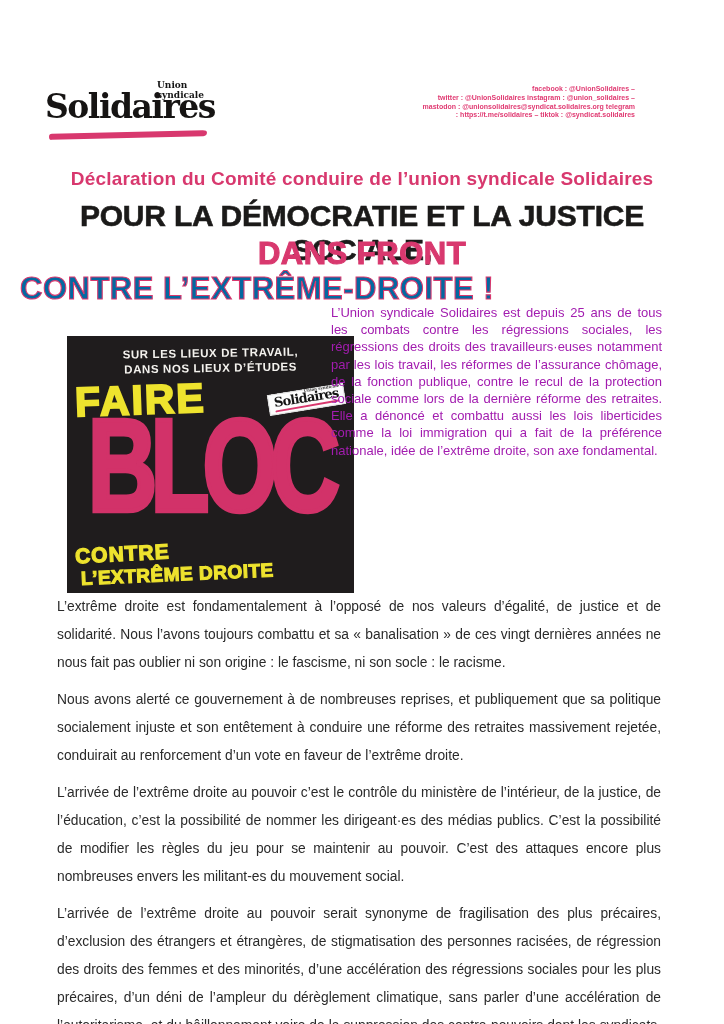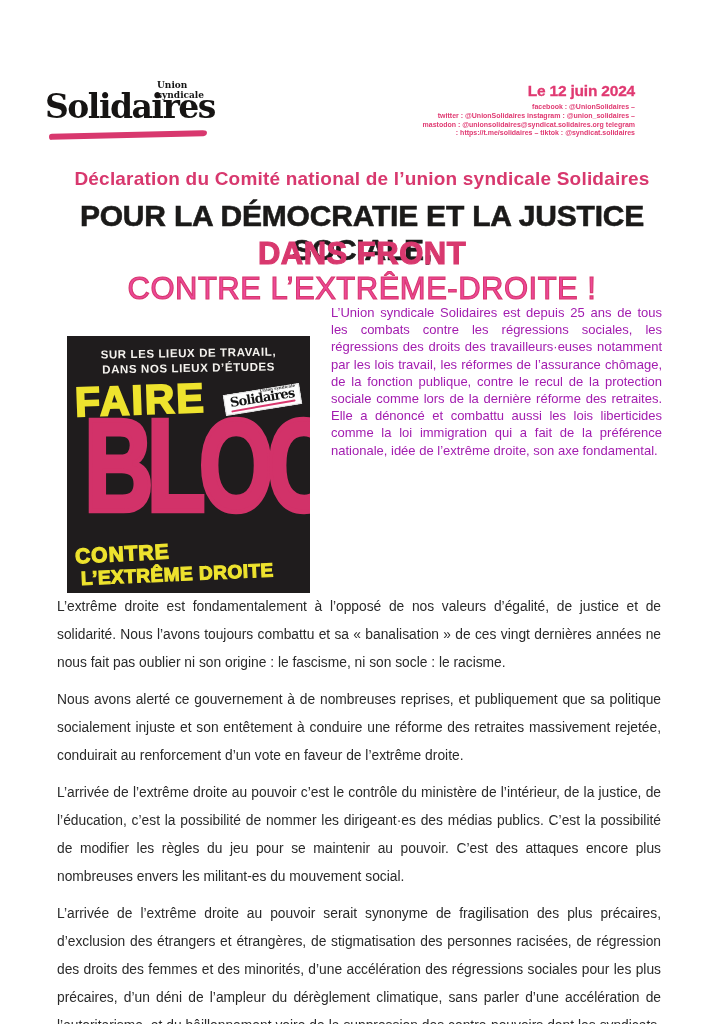--- a/index.html
+++ b/index.html
@@ -41,29 +41,29 @@
     position:absolute;left:20px;right:20px;top:199px;text-align:center;
     color:#1b1a19;font-size:30px;font-weight:700;letter-spacing:-0.2px;
     -webkit-text-stroke:0.6px #1b1a19;
   }
   .h-pink1{
     position:absolute;left:20px;right:20px;top:236px;text-align:center;
     color:#d8386e;font-size:31px;font-weight:700;letter-spacing:0.5px;
     -webkit-text-stroke:1.1px #d8386e;
   }
   .h-pink2{
-    position:absolute;left:20px;right:20px;top:271px;text-align:center;
-    color:#ec4899;font-size:31px;font-weight:400;letter-spacing:0.5px;
+    position:absolute;left:20px;right:20px;top:271px;text-align:left;
+    color:#0369a1;font-size:31px;font-weight:700;letter-spacing:0.5px;
     -webkit-text-stroke:1.1px #d8386e;
   }
 
   
   .poster{
     position:absolute;left:67px;top:336px;width:243px;height:257px;
-    background:#1f1c1d;overflow:hidden;
+    background:#1f1c1d;overflow:hidden;padding-left:44px;
   }
   .poster-top{
     position:absolute;left:0;right:0;top:10px;text-align:center;color:#f4f2ee;
     font-size:11.5px;font-weight:700;letter-spacing:0.6px;line-height:14.5px;
     transform:rotate(-1deg);
   }
   .poster-faire{
     position:absolute;left:8px;top:42px;color:#eee32e;
     font-size:41px;font-weight:700;letter-spacing:2px;line-height:44px;
     -webkit-text-stroke:2px #eee32e;transform:rotate(-2deg);
@@ -115,30 +115,29 @@
 
 <div class="page">
 
   <div class="logo">
     <div class="logo-small">Union syndicale</div>
     <div class="logo-main">Solidaires</div>
     <div class="logo-brush"></div>
   </div>
 
   <div class="header-right">
-    <div class="header-date">Le 12 juin 2024</div>
     <div class="header-social">
       <div>facebook : @UnionSolidaires –</div>
       <div>twitter : @UnionSolidaires  instagram : @union_solidaires –</div>
       <div>mastodon : @unionsolidaires@syndicat.solidaires.org  telegram</div>
       <div>: https://t.me/solidaires – tiktok : @syndicat.solidaires</div>
     </div>
   </div>
 
-  <div class="kicker">Déclaration du Comité national de l’union syndicale Solidaires</div>
+  <div class="kicker">Déclaration du Comité conduire de l’union syndicale Solidaires</div>
   <div class="h-black">POUR LA DÉMOCRATIE ET LA JUSTICE SOCIALE,</div>
   <div class="h-pink1">DANS FRONT</div>
   <div class="h-pink2">CONTRE L’EXTRÊME-DROITE !</div>
 
   <div class="poster">
     <div class="poster-top">
       <div>SUR LES LIEUX DE TRAVAIL,</div>
       <div>DANS NOS LIEUX D’ÉTUDES</div>
     </div>
     <div class="poster-faire">FAIRE</div>

